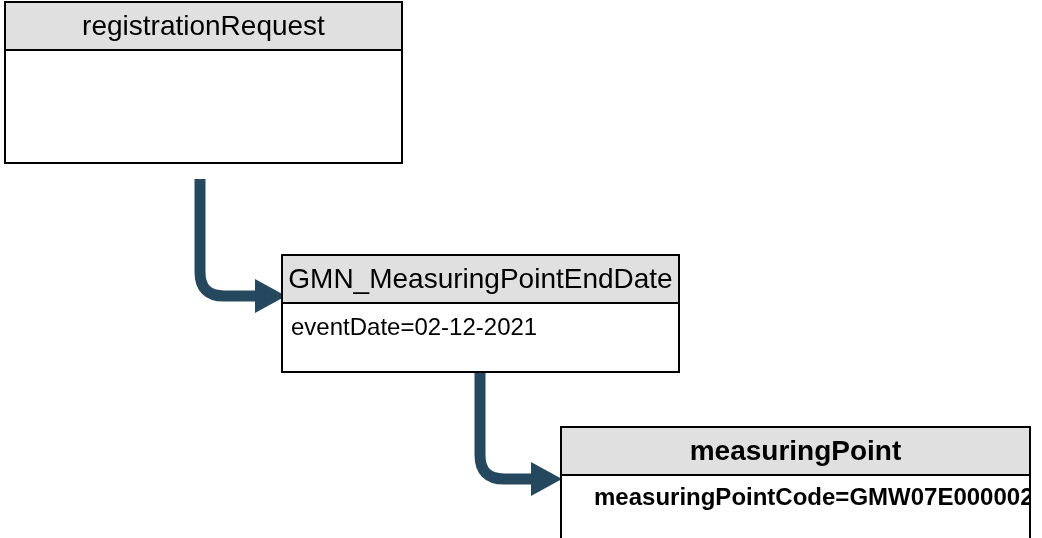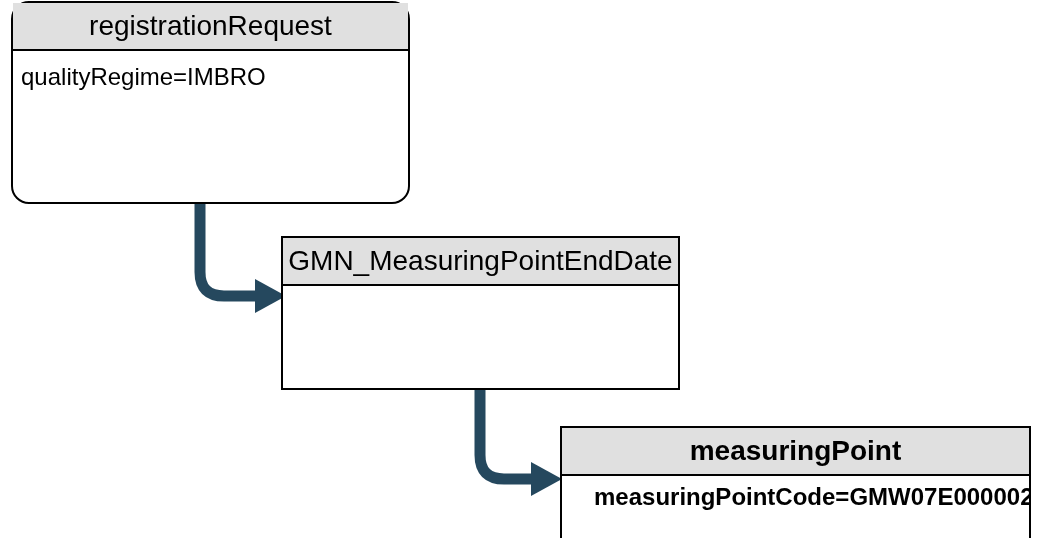--- a/index.html
+++ b/index.html
@@ -31,22 +31,22 @@
   }
   .node-body {
     box-sizing: border-box;
     padding: 12px 8px 0 8px;
     font-size: 24px;
     line-height: 27px;
     white-space: nowrap;
     overflow: hidden;
   }
   .node-body .attr { display: block; }
-  #node-registration-request { left: 11px;   top: 1px;   width: 399px; height: 203px; border-radius: 18px; }
-  #node-measuring-point-end-date { left: 281px; top: 236px; width: 399px; height: 154px; }
+  #node-registration-request { left: 4px;   top: 1px;   width: 399px; height: 163px; }
+  #node-measuring-point-end-date { left: 281px; top: 254px; width: 399px; height: 119px; }
   #node-measuring-point { left: 560px; top: 426px; width: 471px; height: 128px; font-weight: bold; }
   #node-measuring-point-end-date .node-body { padding-top: 9px; }
   #node-measuring-point .node-body { padding-top: 7px; margin-left: 24px; }
   svg.connectors {
     position: absolute;
     left: 0; top: 0;
     width: 1042px;
     height: 538px;
     pointer-events: none;
   }
@@ -63,26 +63,28 @@
     </g>
     <g>
       <path d="M480 359 L480 455 Q480 479 504 479 L532 479" fill="none" stroke-width="11" stroke="#25485e"></path>
       <polygon points="531,462 562,479 531,496" fill="#25485e"></polygon>
     </g>
   </svg>
 
   <div class="node" id="node-registration-request">
     <div class="node-header">registrationRequest</div>
     <div class="node-body">
-      <span class="attr">qualityRegime=IMBRO</span>
     </div>
   </div>
 
   <div class="node" id="node-measuring-point-end-date">
     <div class="node-header">GMN_MeasuringPointEndDate</div>
+    <div class="node-body">
+      <span class="attr">eventDate=02-12-2021</span>
+    </div>
   </div>
 
   <div class="node" id="node-measuring-point">
     <div class="node-header">measuringPoint</div>
     <div class="node-body">
       <span class="attr">measuringPointCode=GMW07E000002</span>
     </div>
   </div>
 
 </div>

